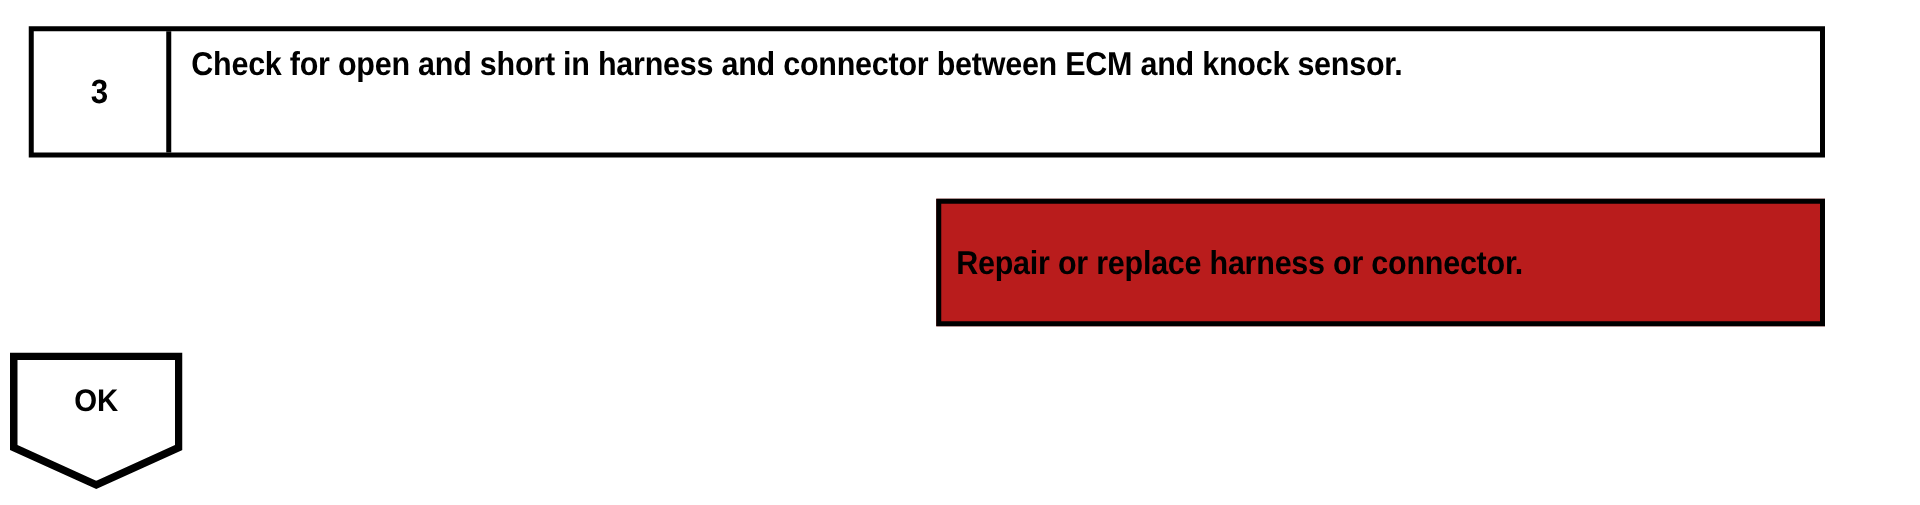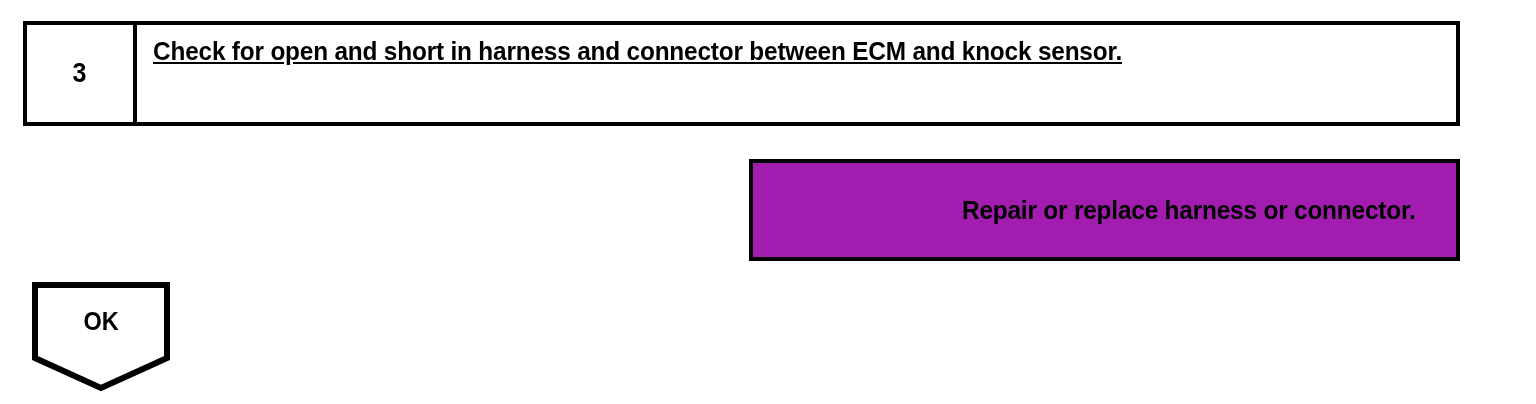--- a/index.html
+++ b/index.html
@@ -47,21 +47,20 @@
     font-weight: bold;
     color: #000000;
     letter-spacing: 0px;
     transform: scaleX(0.93);
   }
   .step-text-cell {
     flex: 1 1 auto;
     box-sizing: border-box;
     padding: 11px 10px 0 16px;
     display: block;
-    text-decoration: underline;
   }
   .step-text {
     font-size: 26.5px;
     font-weight: bold;
     line-height: 31px;
     color: #000000;
     transform: scaleX(0.92);
     transform-origin: left top;
     width: 108%;
     letter-spacing: -0.2px;
@@ -98,41 +97,40 @@
 
   
   .repair-box {
     position: absolute;
     left: 749px;
     top: 159px;
     width: 711px;
     height: 102px;
     box-sizing: border-box;
     border: 4px solid #000000;
-    background: #a21caf;
+    background: #b91c1c;
     display: flex;
     align-items: center;
-    justify-content: flex-end;
   }
   .repair-text {
     font-size: 26.5px;
     font-weight: bold;
     color: #000000;
     padding-left: 13px;
     line-height: 30px;
     transform: scaleX(0.92);
     transform-origin: left center;
     white-space: nowrap;
     letter-spacing: -0.2px;
   }
 
   
   .ok-arrow {
     position: absolute;
-    left: 32px;
+    left: 8px;
     top: 282px;
     width: 152px;
     height: 110px;
   }
   .ok-arrow svg {
     display: block;
     width: 138px;
     height: 110px;
   }
   .ok-label {

